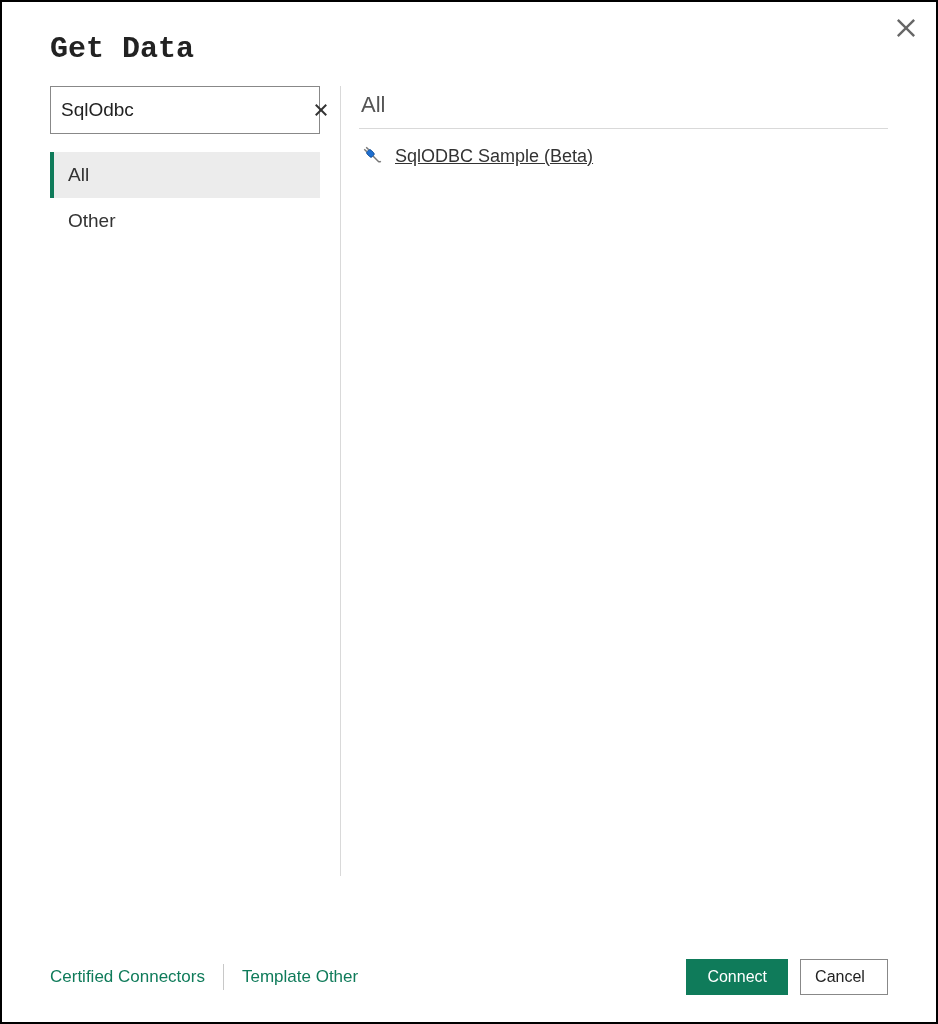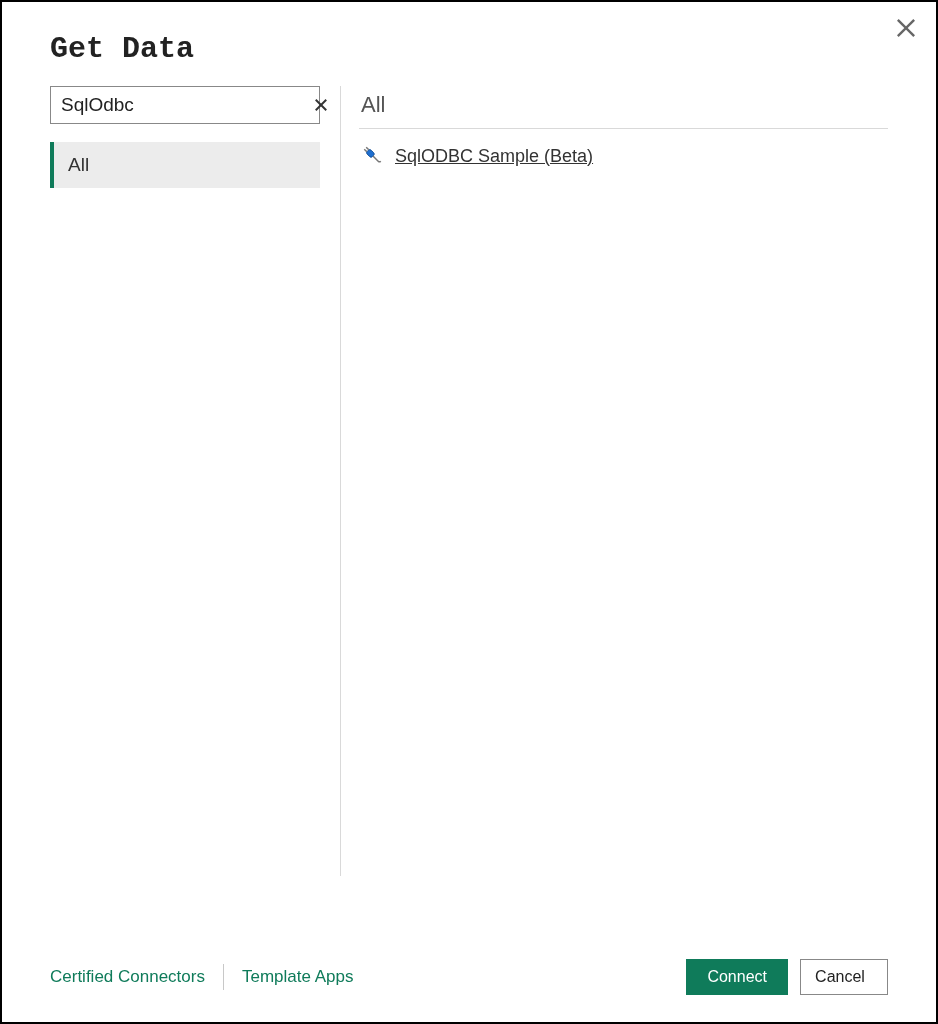--- a/index.html
+++ b/index.html
@@ -51,21 +51,21 @@
   
   .left {
     width: 270px;
     flex: none;
     display: flex;
     flex-direction: column;
   }
   .search-wrap {
     position: relative;
     width: 270px;
-    height: 38px;
+    height: 48px;
     border: 1px solid #888;
     box-sizing: border-box;
     display: flex;
     align-items: center;
     margin-bottom: 18px;
   }
   .search-input {
     flex: 1;
     border: none;
     outline: none;
@@ -211,20 +211,23 @@
           <svg viewBox="0 0 24 24" stroke="currentColor" stroke-width="2.5" fill="none">
             <line x1="5" y1="5" x2="19" y2="19"></line>
             <line x1="19" y1="5" x2="5" y2="19"></line>
           </svg>
         </div>
       </div>
 
       <div class="cat-list">
         <div class="cat-item selected">
           <span>All</span>
+        </div>
+        <div class="cat-item">
+          <span>Other</span>
         </div>
       </div>
     </div>
 
     <div class="divider"></div>
 
     <div class="right">
       <div class="right-header">All</div>
 
       <div class="result-item">
@@ -241,20 +244,20 @@
         <span>SqlODBC Sample (Beta)</span>
       </div>
     </div>
 
   </div>
 
   <div class="footer">
     <div class="footer-links">
       <span class="footer-link">Certified Connectors</span>
       <span class="footer-sep"></span>
-      <span class="footer-link">Template Apps</span>
+      <span class="footer-link">Template Other</span>
     </div>
     <div class="footer-spacer"></div>
     <button class="btn btn-primary">Connect</button>
     <button class="btn btn-secondary">Cancel</button>
   </div>
 
 </div>
 
 </body></html>

